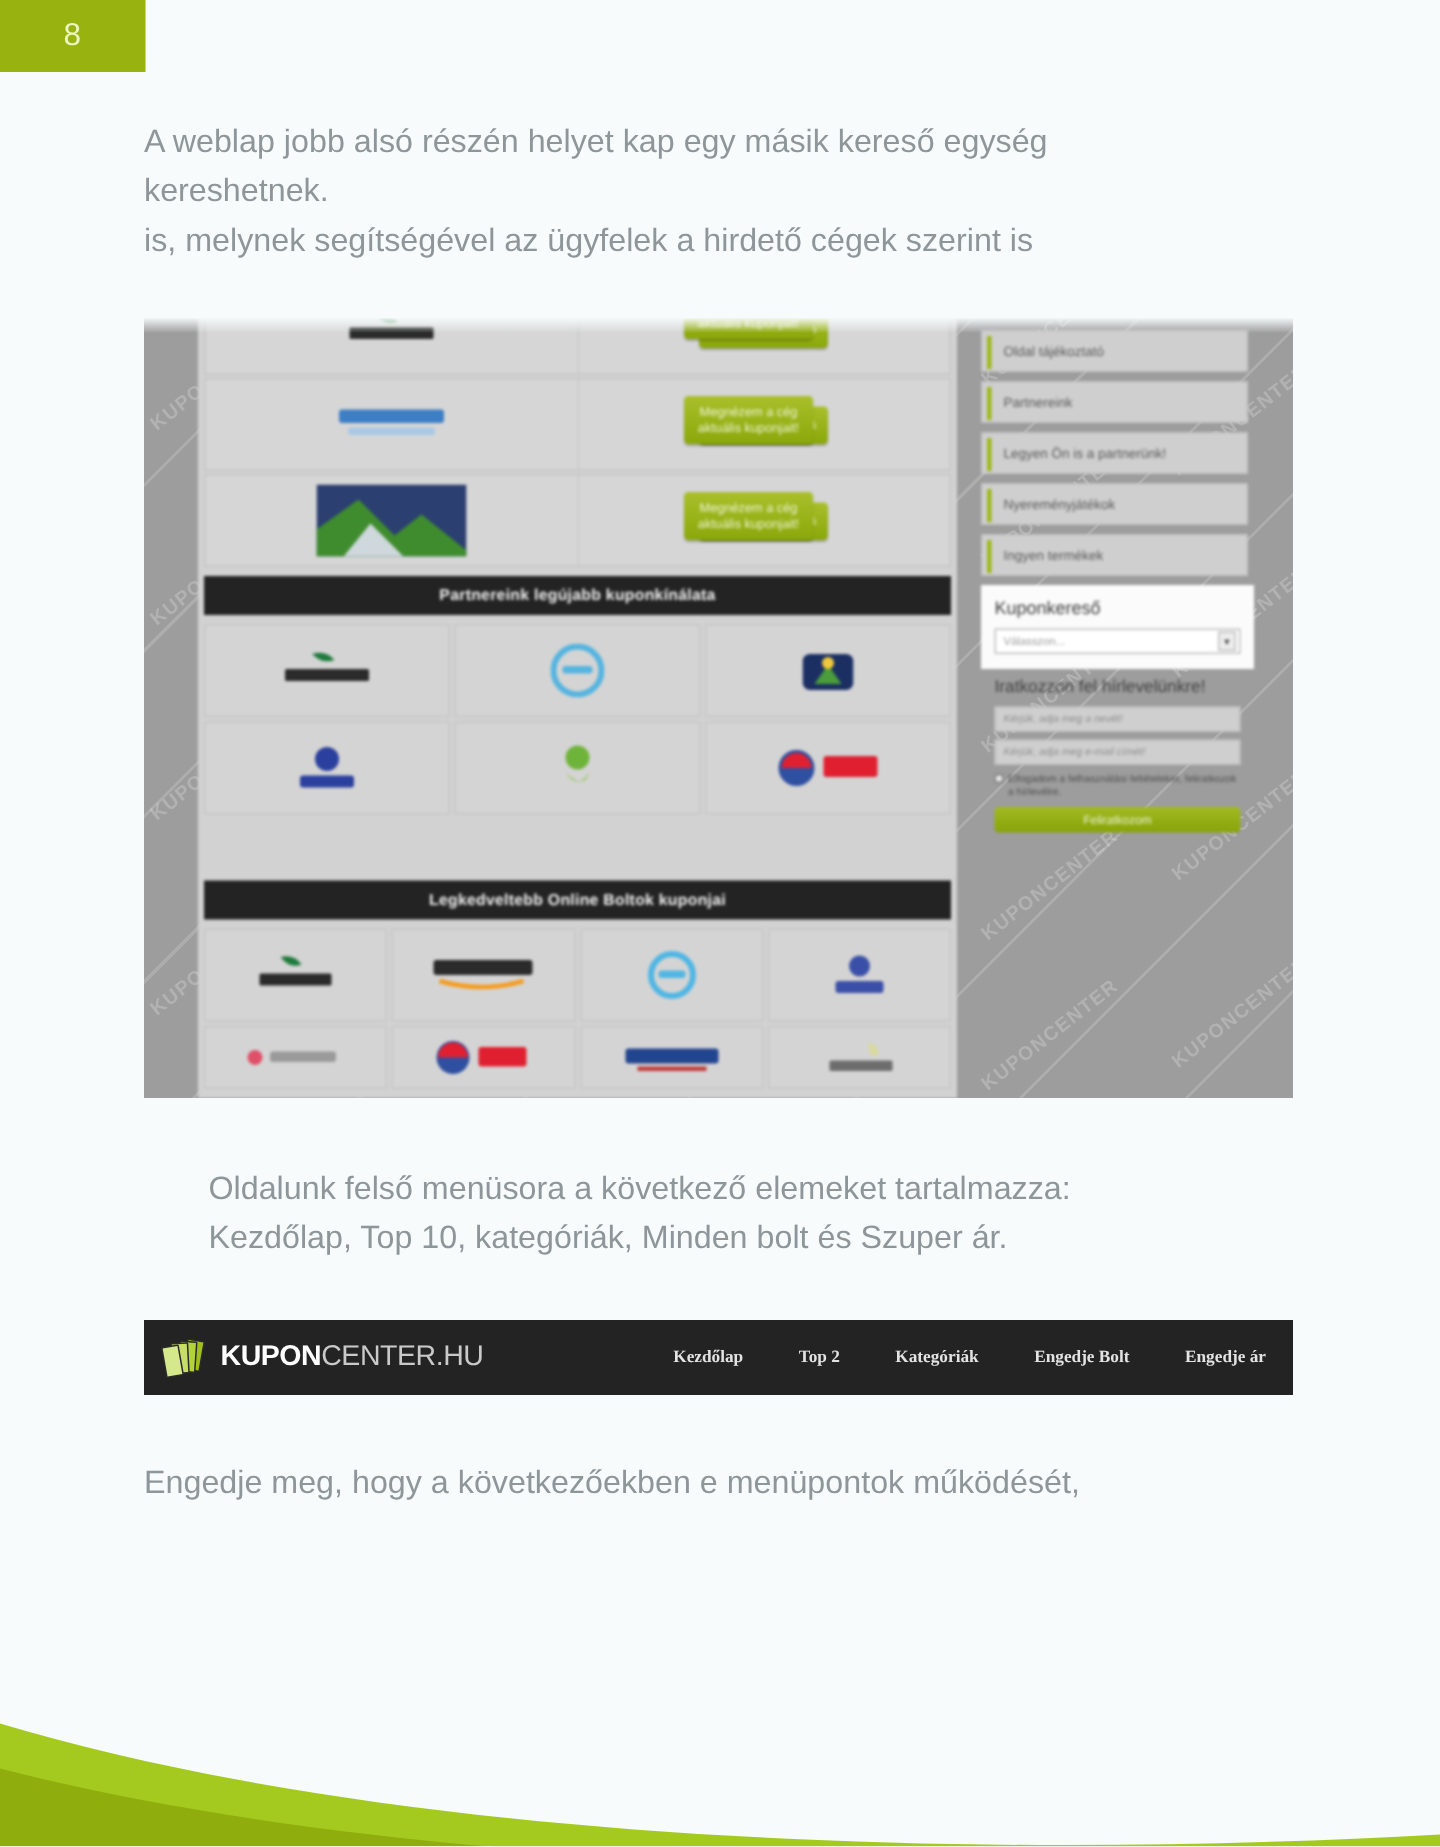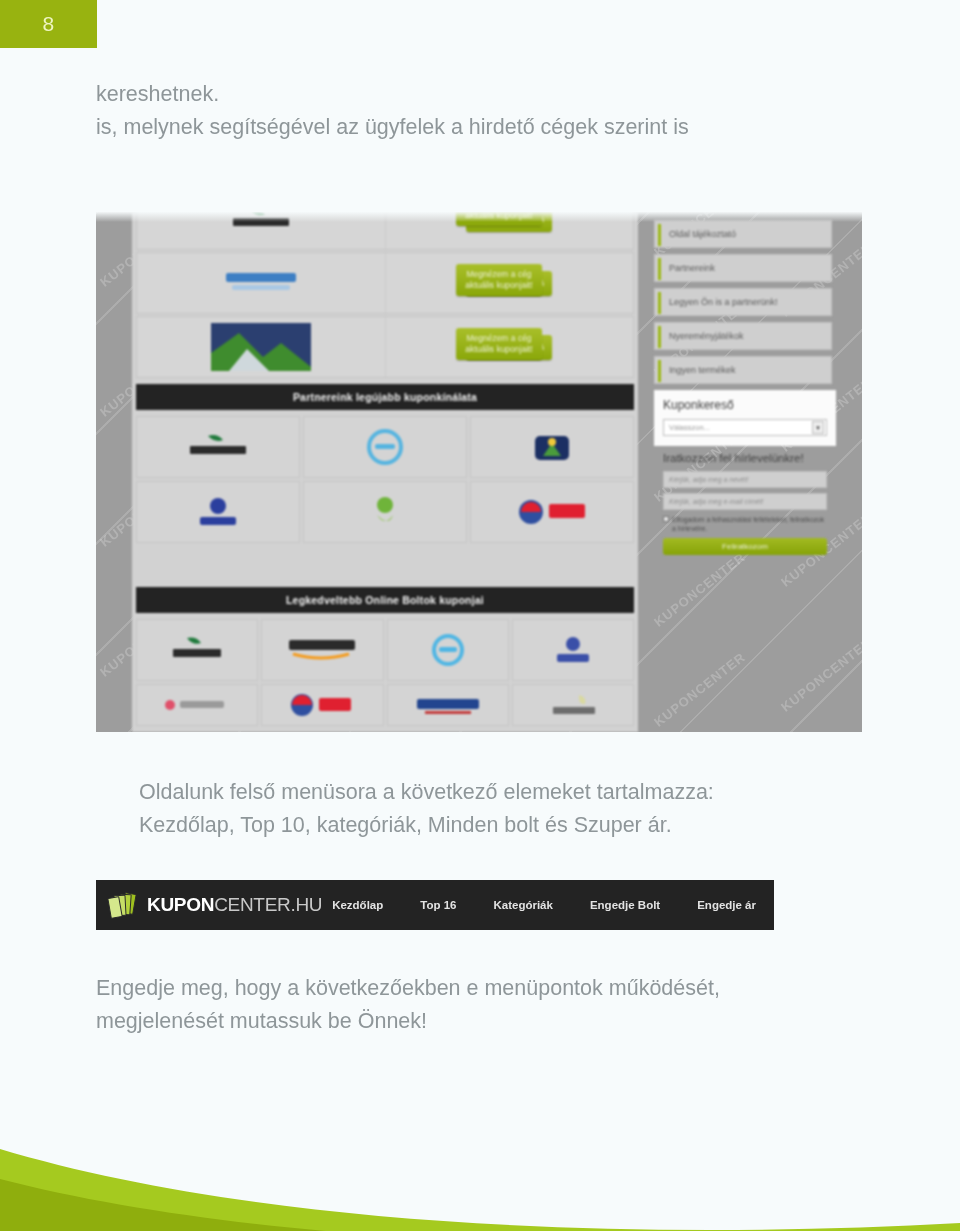--- a/index.html
+++ b/index.html
@@ -284,21 +284,21 @@
     background:
       linear-gradient(to bottom, rgba(247,251,252,.95) 0px, rgba(247,251,252,0) 10px),
       linear-gradient(to top, rgba(247,251,252,.0) 0px, rgba(247,251,252,0) 6px);
   }
 
   
   #site-nav {
     position: absolute;
     left: 96px;
     top: 880px;
-    width: 678px;
+    width: 766px;
     height: 50px;
     background: #232323;
     display: flex;
     align-items: center;
   }
   #nav-logo {
     display: flex;
     align-items: center;
     gap: 8px;
     margin-left: 13px;
@@ -327,20 +327,21 @@
   }
   #nav-logo .wordmark .b { color: #ffffff; font-weight: 700; }
   #nav-logo .wordmark .l { color: #c9c9c9; font-weight: 400; }
 
   #nav-menu {
     margin-left: auto;
     display: flex;
     align-items: center;
     gap: 37px;
     padding-right: 18px;
+    font-family: Liberation Serif, serif;
   }
   #nav-menu .nav-item {
     color: #e3e3e3;
     font-size: 11.5px;
     font-weight: 700;
     white-space: nowrap;
   }
 
   
   #waves {
@@ -353,20 +354,21 @@
 </head>
 <body>
 
 <div id="page">
 
   <div id="page-badge" style="background: rgb(152, 179, 16);">
     <span class="num">8</span>
   </div>
 
   <div class="body-text" id="para-intro">
+    <p>A weblap jobb alsó részén helyet kap egy másik kereső egység</p>
     <p>kereshetnek.</p>
     <p>is, melynek segítségével az ügyfelek a hirdető cégek szerint is</p>
   </div>
 
   <div id="site-shot">
 
     <div class="wm"></div>
     <div class="wm-text" style="left:-6px;top:30px">KUPONCENTER</div>
     <div class="wm-text" style="left:-6px;top:160px">KUPONCENTER</div>
     <div class="wm-text" style="left:-6px;top:290px">KUPONCENTER</div>
@@ -591,30 +593,29 @@
           <i></i>
           <i></i>
           <i></i>
       </span>
       <span class="wordmark">
         <span class="b">KUPON</span><span class="l">CENTER.HU</span>
       </span>
     </div>
     <div id="nav-menu">
       <span class="nav-item">Kezdőlap</span>
-      <span class="nav-item">Top 16</span>
+      <span class="nav-item">Top 2</span>
       <span class="nav-item">Kategóriák</span>
       <span class="nav-item">Engedje Bolt</span>
       <span class="nav-item">Engedje ár</span>
     </div>
   </div>
 
   <div class="body-text" id="para-outro">
     <p>Engedje meg, hogy a következőekben e menüpontok működését,</p>
-    <p>megjelenését mutassuk be Önnek!</p>
   </div>
 
   <svg id="waves" viewBox="0 0 960 160" preserveAspectRatio="none">
     <path id="wave-light" d="M0 78 C 240 150 600 172 960 152 L960 160 L0 160 Z" fill="#a5ca1f"></path>
     <path id="wave-dark" d="M0 108 C 240 170 600 186 960 168 L960 160 L0 160 Z" fill="#8fae0d"></path>
   </svg>
 
 </div>
 
 </body></html>

